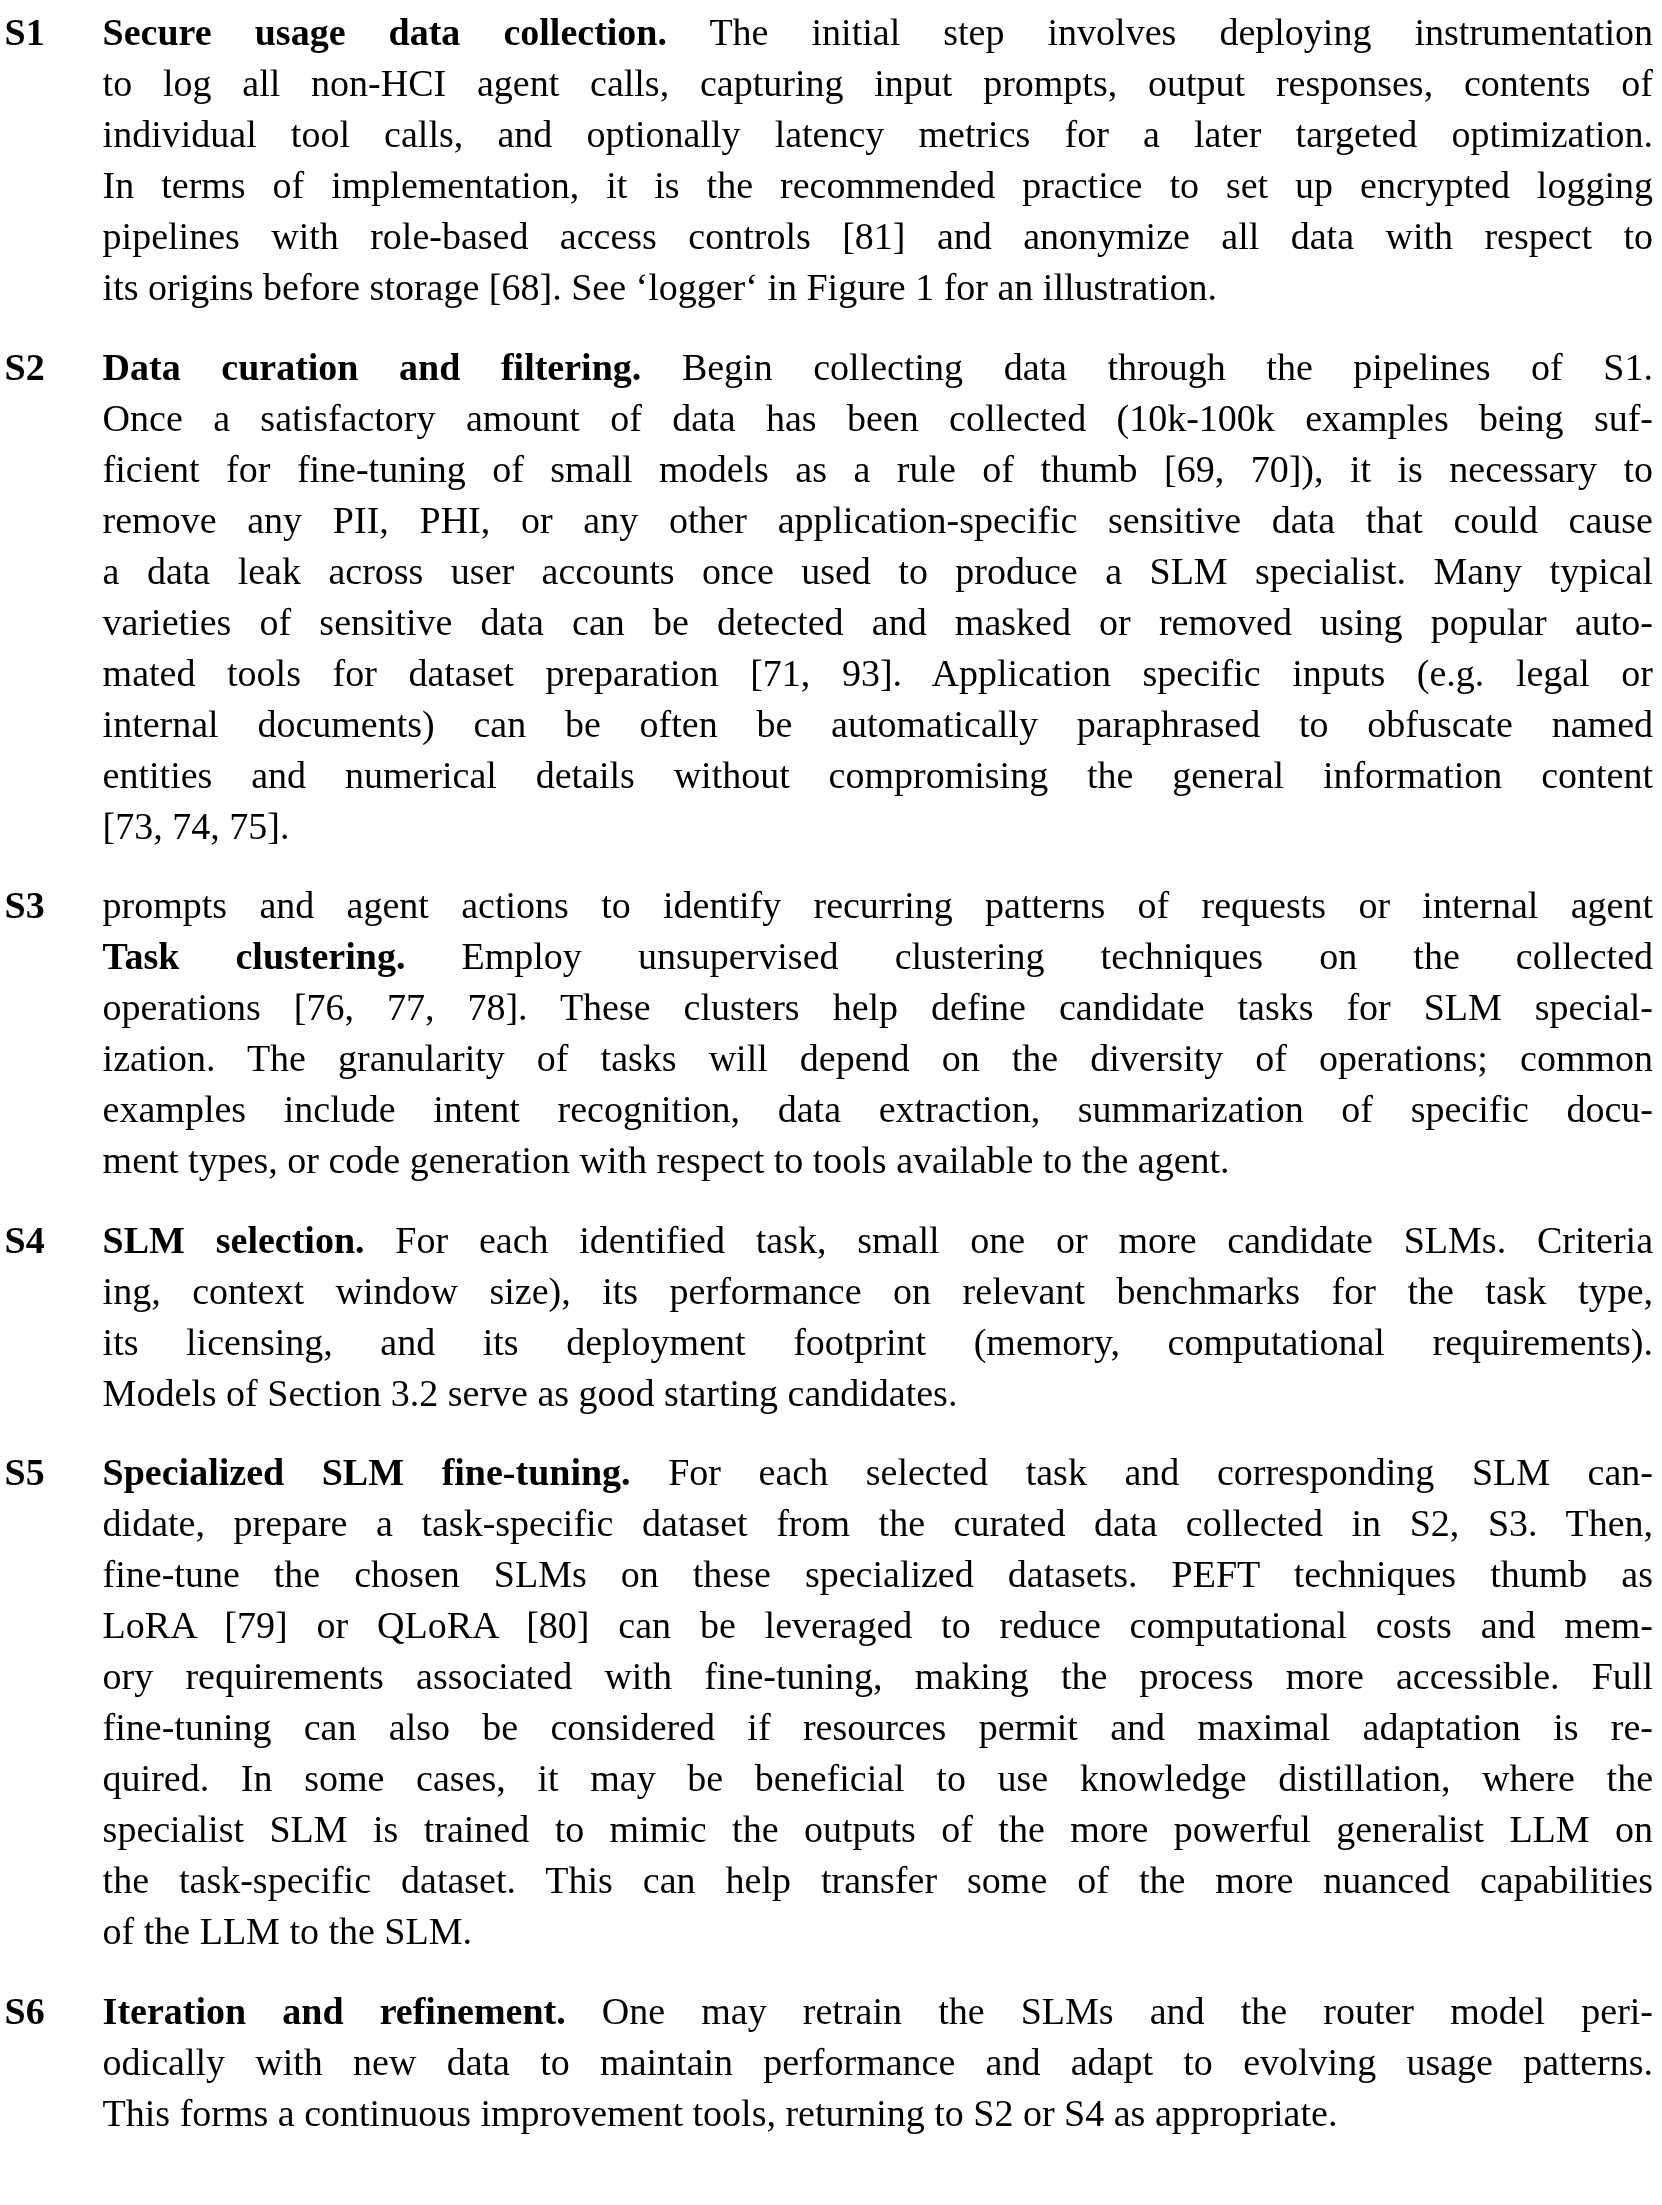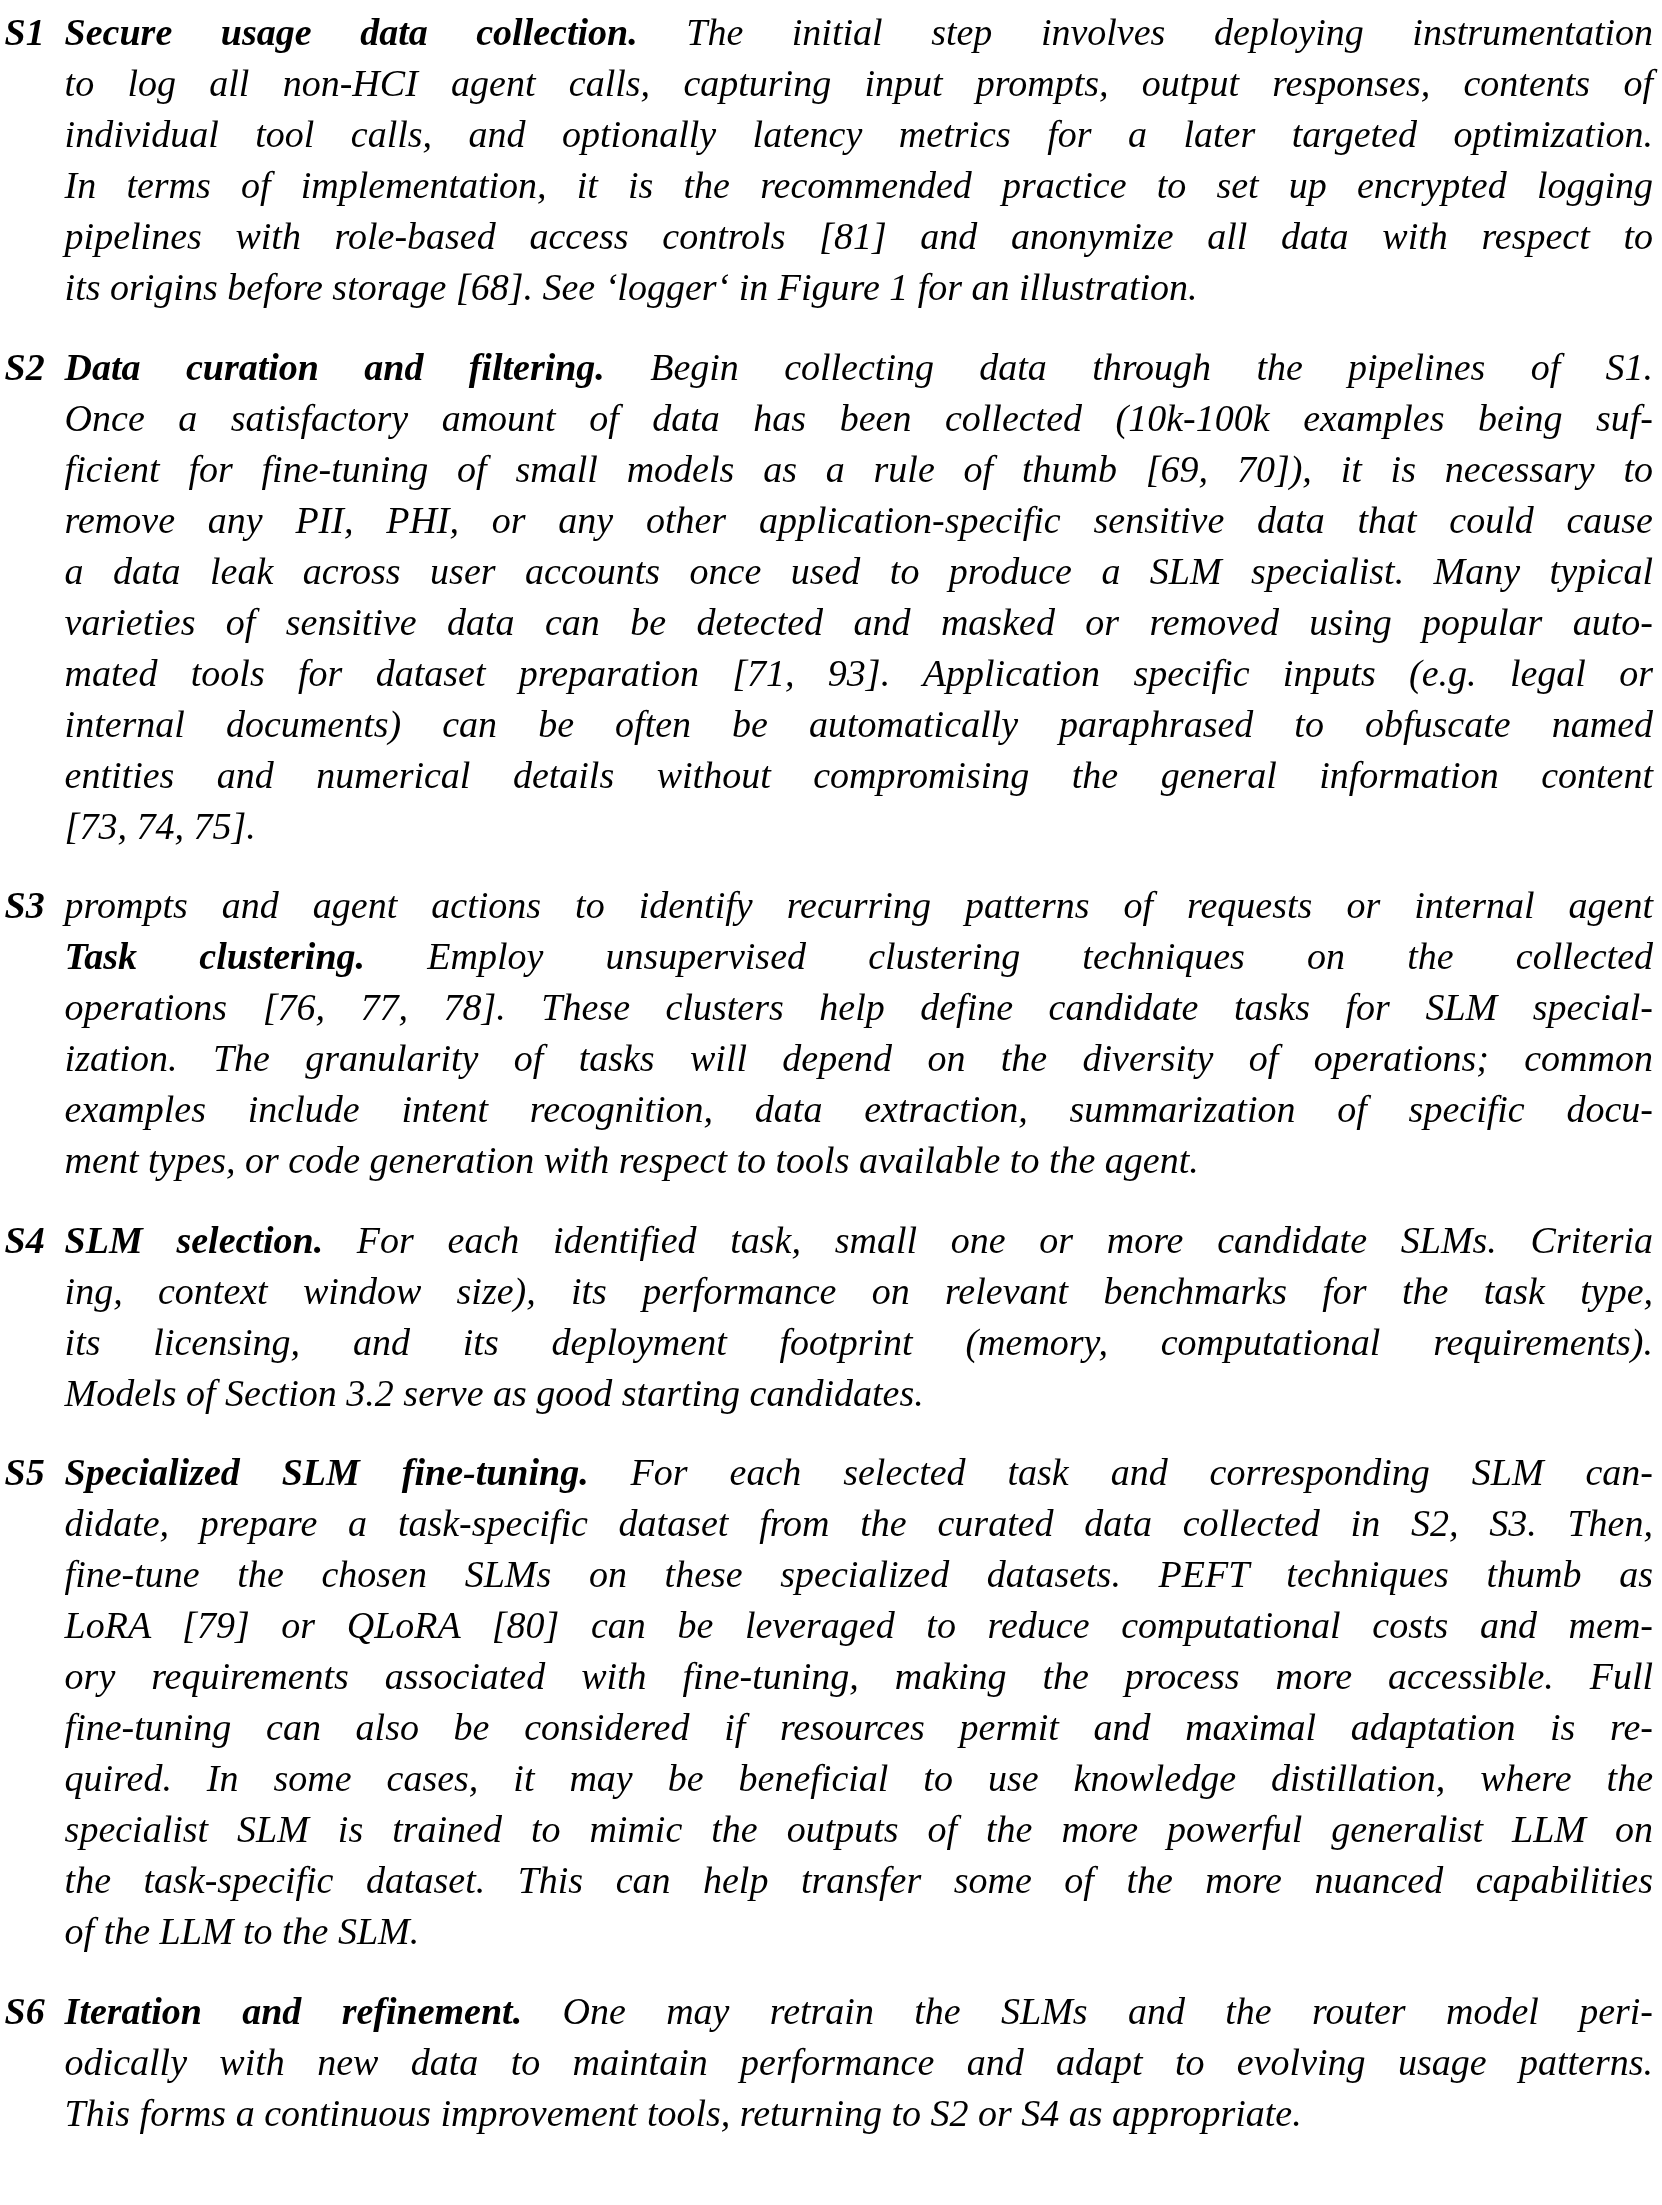--- a/index.html
+++ b/index.html
@@ -19,37 +19,37 @@
   .page {
     box-sizing: border-box;
     width: 100%;
     height: 100%;
     padding: 7.3px 10px 0 4.6px;
   }
   .item {
     display: flex;
     flex-direction: row;
     align-items: flex-start;
-    font-style: italic;
   }
   .item + .item {
     margin-top: 28.5px;
   }
   .label {
     flex: 0 0 60px;
     font-weight: bold;
     text-align: left;
   }
   .content {
     flex: 1 1 auto;
     min-width: 0;
   }
   .line {
     text-align: justify;
     text-align-last: justify;
+    margin-left: 38px;
   }
   .line.last {
     text-align-last: left;
   }
   .heading {
     font-weight: bold;
   }
 </style>
 </head>
 <body>

